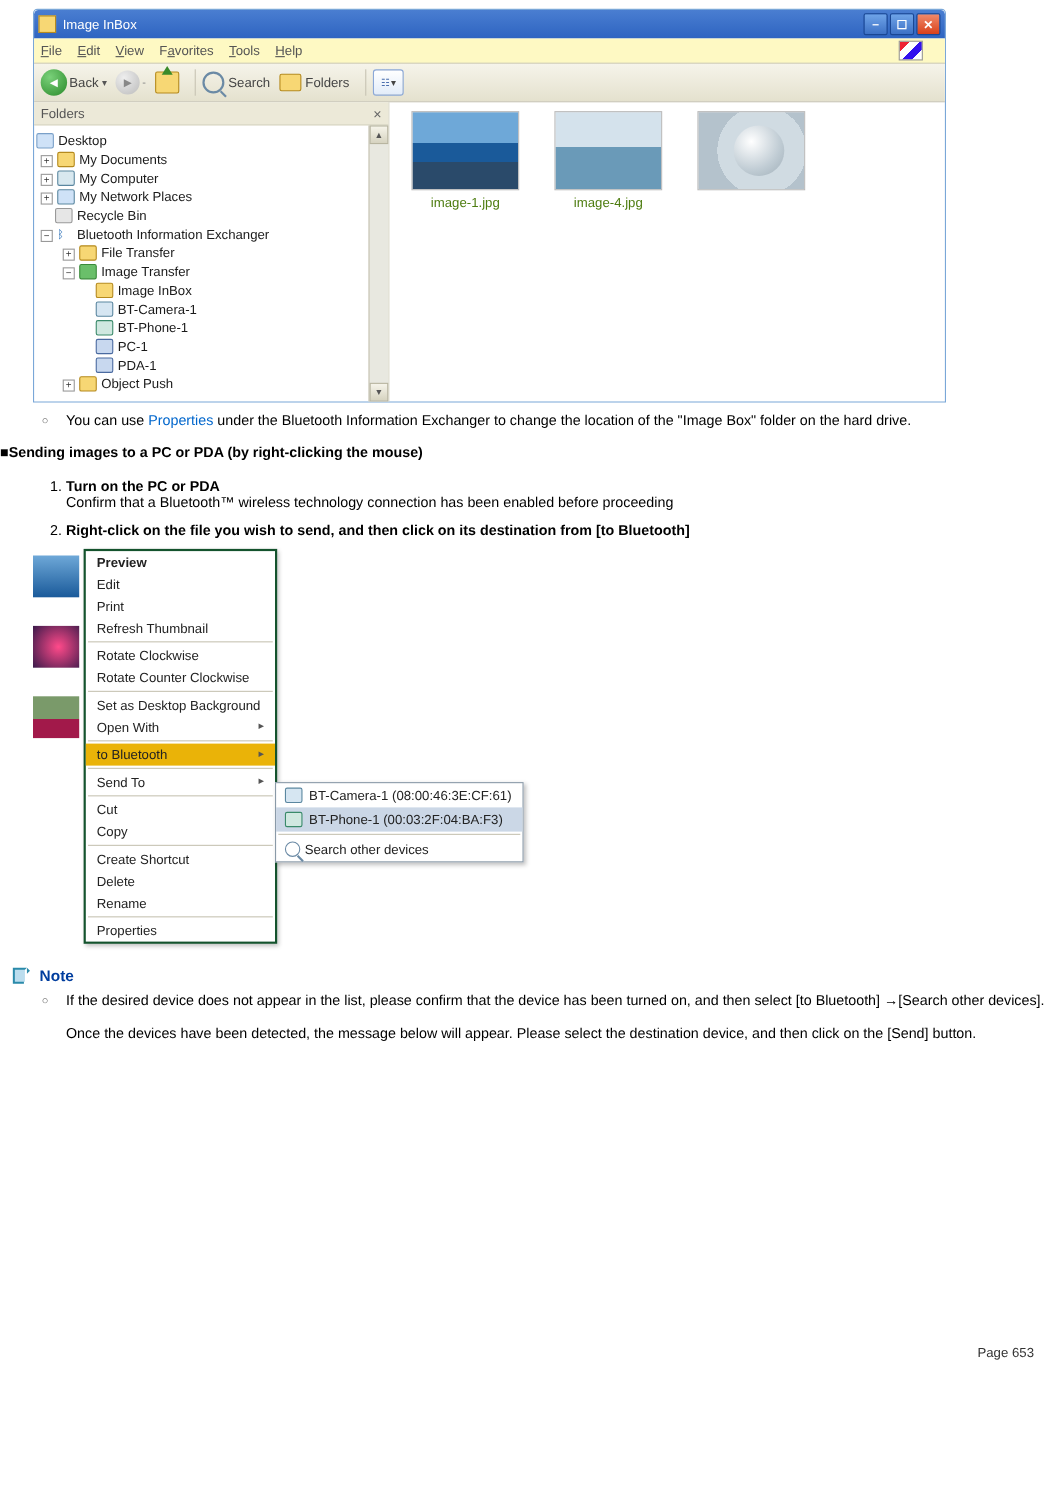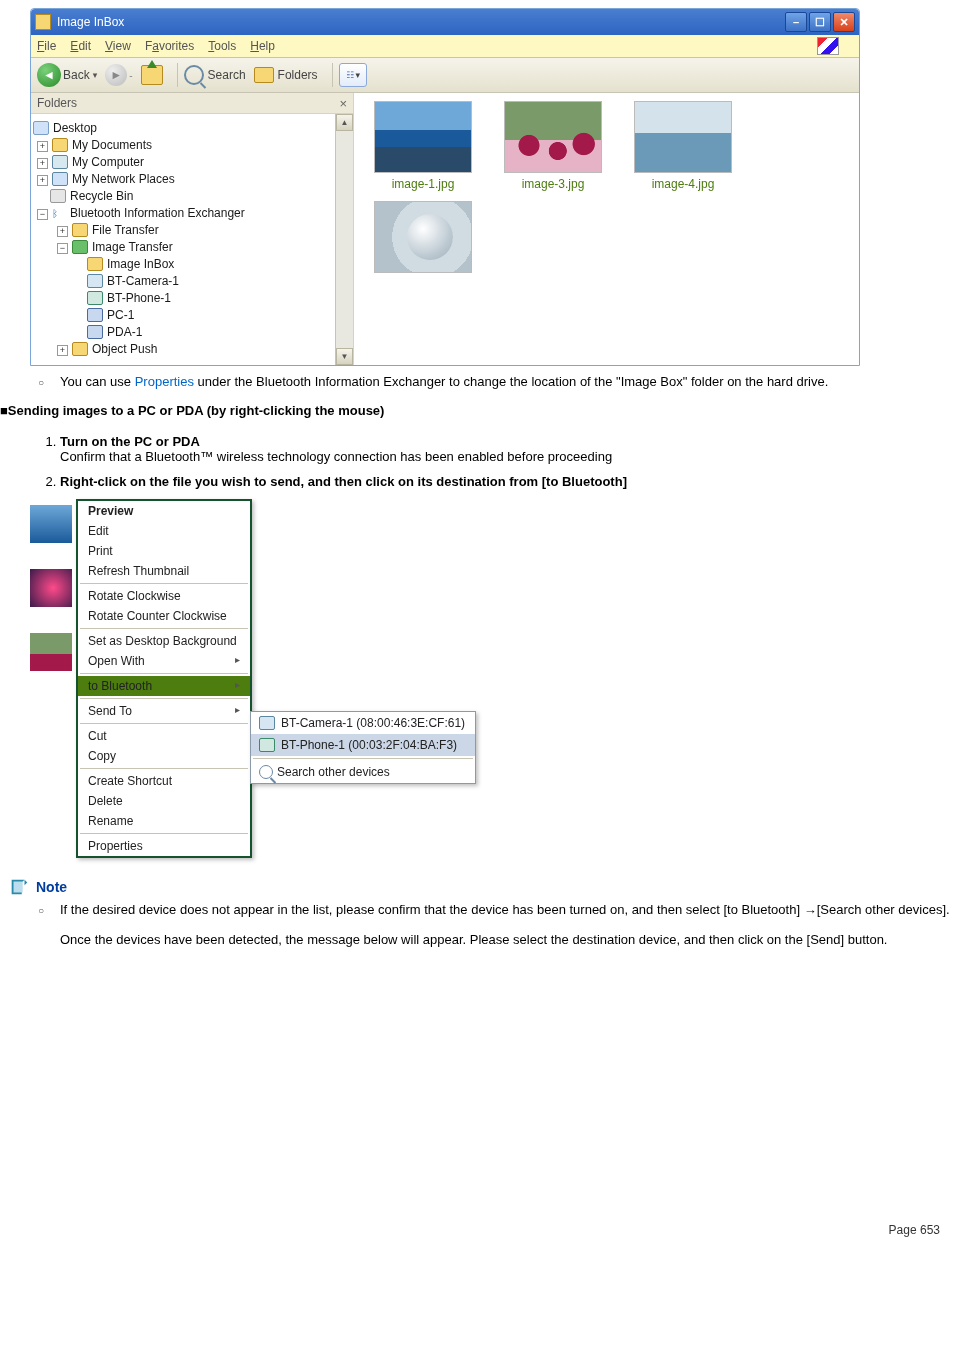--- a/index.html
+++ b/index.html
@@ -75,21 +75,21 @@
   .thumbcol{width:46px;display:flex;flex-direction:column;gap:26px;padding-top:6px}
   .thumbcol .mini{width:42px;height:38px;background:#7aa0c8}
   .thumbcol .mini.m1{background:linear-gradient(#6ea8d8,#1a5a9a)}
   .thumbcol .mini.m2{background:radial-gradient(circle at 55% 50%,#ff4a8a,#3a1a4a)}
   .thumbcol .mini.m3{background:linear-gradient(#7a9a6a 55%,#a2194a 55%)}
   .cmenu{width:172px;background:#fff;border:2px solid #14532d;font-size:12px;color:#222;box-shadow:2px 2px 4px rgba(0,0,0,.25)}
   .cmenu .itm{padding:3px 10px;white-space:nowrap}
   .cmenu .itm.bold{font-weight:bold}
   .cmenu .sep{height:1px;background:#c7c4b3;margin:2px 2px}
   .cmenu .itm.has::after{content:"▸";float:right;font-size:10px;color:#555}
-  .cmenu .itm.hl{background:#4d7c0f}
+  .cmenu .itm.hl{background:#eab308}
   .submenu{width:224px;background:#fff;border:1px solid #8a9aa8;font-size:12px;color:#222;box-shadow:2px 2px 4px rgba(0,0,0,.25);align-self:flex-start;margin-top:212px;margin-left:-2px}
   .submenu .sitm{padding:4px 8px;display:flex;align-items:flex-end;white-space:nowrap}
   .submenu .sitm .sic{width:14px;height:12px;margin-right:6px;border-radius:2px}
   .submenu .sitm.hl{background:#cbd7e6}
   .submenu .ssep{height:1px;background:#c7c4b3;margin:2px 2px}
   .noteicon{display:inline-block;width:22px;height:22px;vertical-align:middle;margin-right:6px;position:relative}
   .noteicon svg{width:22px;height:22px}
   .noteline{margin:18px 2px 2px 8px;display:flex;align-items:center}
   .notelbl{color:#003d9e;font-weight:bold;font-size:14px}
   
@@ -220,24 +220,20 @@
           <div class="sbtn">▼</div>
         </div>
       </div>
     </div>
     <div class="thumbarea">
       <div class="thumbcell">
           <div class="thumb th1"></div>
           <div class="cap">image-1.jpg</div>
         </div>
       <div class="thumbcell">
-          <div class="thumb th3"></div>
-          <div class="cap">image-3.jpg</div>
-        </div>
-      <div class="thumbcell">
           <div class="thumb th4"></div>
           <div class="cap">image-4.jpg</div>
         </div>
       <div class="thumbcell">
           <div class="thumb th5"></div>
           <div class="cap"></div>
         </div>
     </div>
   </div>
 </div>

